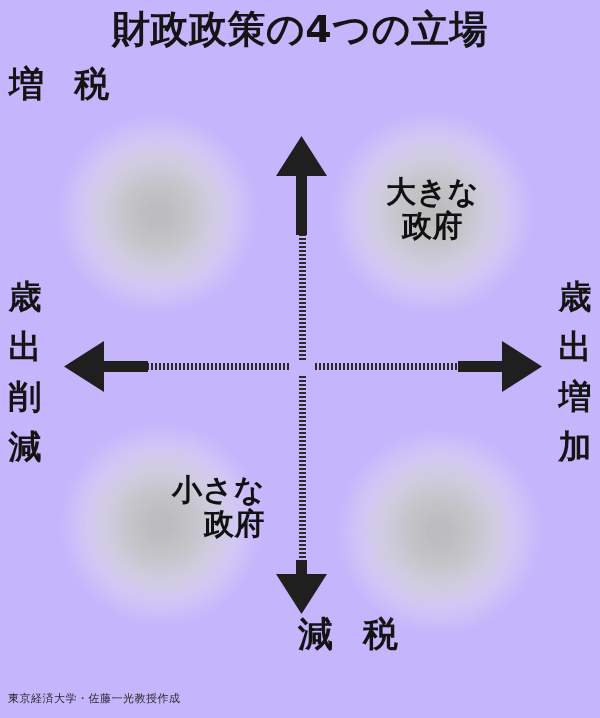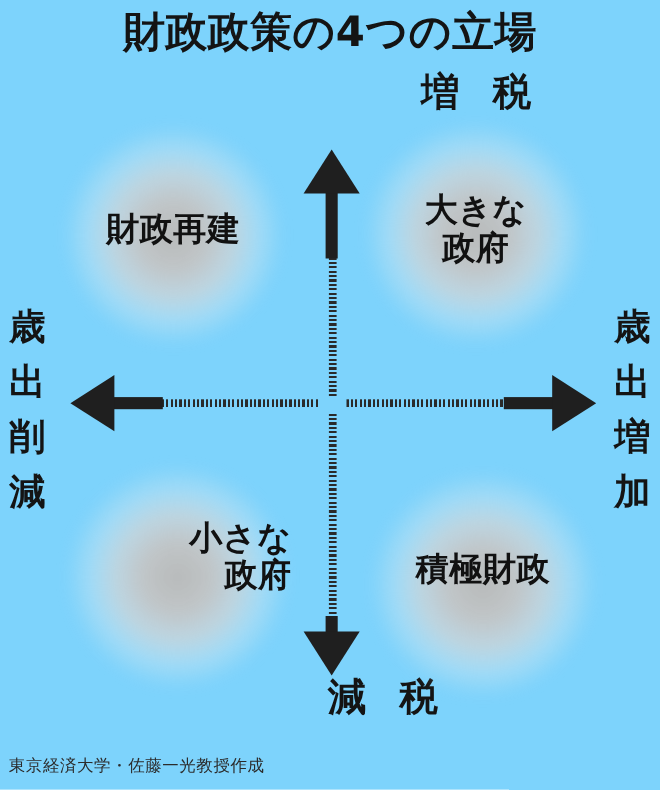--- a/index.html
+++ b/index.html
@@ -13,21 +13,21 @@
     position: relative;
     overflow: hidden;
     font-family: "DejaVu Sans", "Liberation Sans", sans-serif;
     color: #1a1a1a;
     -webkit-font-smoothing: antialiased;
   }
 
   .canvas {
     position: absolute;
     inset: 0;
-    background: #7dd3fc;
+    background: #c4b5fd;
   }
 
   
   .title {
     position: absolute;
     top: 6px;
     left: 0;
     width: 600px;
     text-align: center;
     font-size: 38px;
@@ -42,21 +42,21 @@
   .axis-label {
     position: absolute;
     font-weight: 700;
     color: #141414;
     white-space: nowrap;
   }
   .axis-top {
     top: 62px;
     left: 0;
     width: 492px;
-    text-align: right;
+    text-align: left;
     font-size: 35px;
     line-height: 44px;
     letter-spacing: 9px;
     text-indent: 9px;
   }
   .axis-bottom {
     top: 612px;
     left: 0;
     width: 600px;
     text-align: center;
@@ -141,21 +141,21 @@
     position: absolute;
     inset: 0;
     pointer-events: none;
   }
 
   
   .credit {
     position: absolute;
     left: 8px;
     bottom: 12px;
-    font-size: 15px;
+    font-size: 11px;
     font-weight: 400;
     color: #2b2b2b;
     letter-spacing: 0.5px;
     white-space: nowrap;
   }
 </style>
 </head>
 <body>
 
 <div class="canvas">
@@ -206,22 +206,20 @@
       <rect x="88" y="361" width="60" height="11" fill="#1f1f1f"></rect>
       <polygon points="64,366.5 104,341 104,392" fill="#1f1f1f"></polygon>
     </g>
 
     <g>
       <rect x="458" y="361" width="62" height="11" fill="#1f1f1f"></rect>
       <polygon points="542,366.5 502,341 502,392" fill="#1f1f1f"></polygon>
     </g>
   </svg>
 
-  <div class="quad-label quad-tl">財政再建</div>
   <div class="quad-label quad-tr">大きな
 政府</div>
   <div class="quad-label quad-bl">小さな
 政府</div>
-  <div class="quad-label quad-br">積極財政</div>
 
   <div class="credit">東京経済大学・佐藤一光教授作成</div>
 
 </div>
 
 </body></html>

